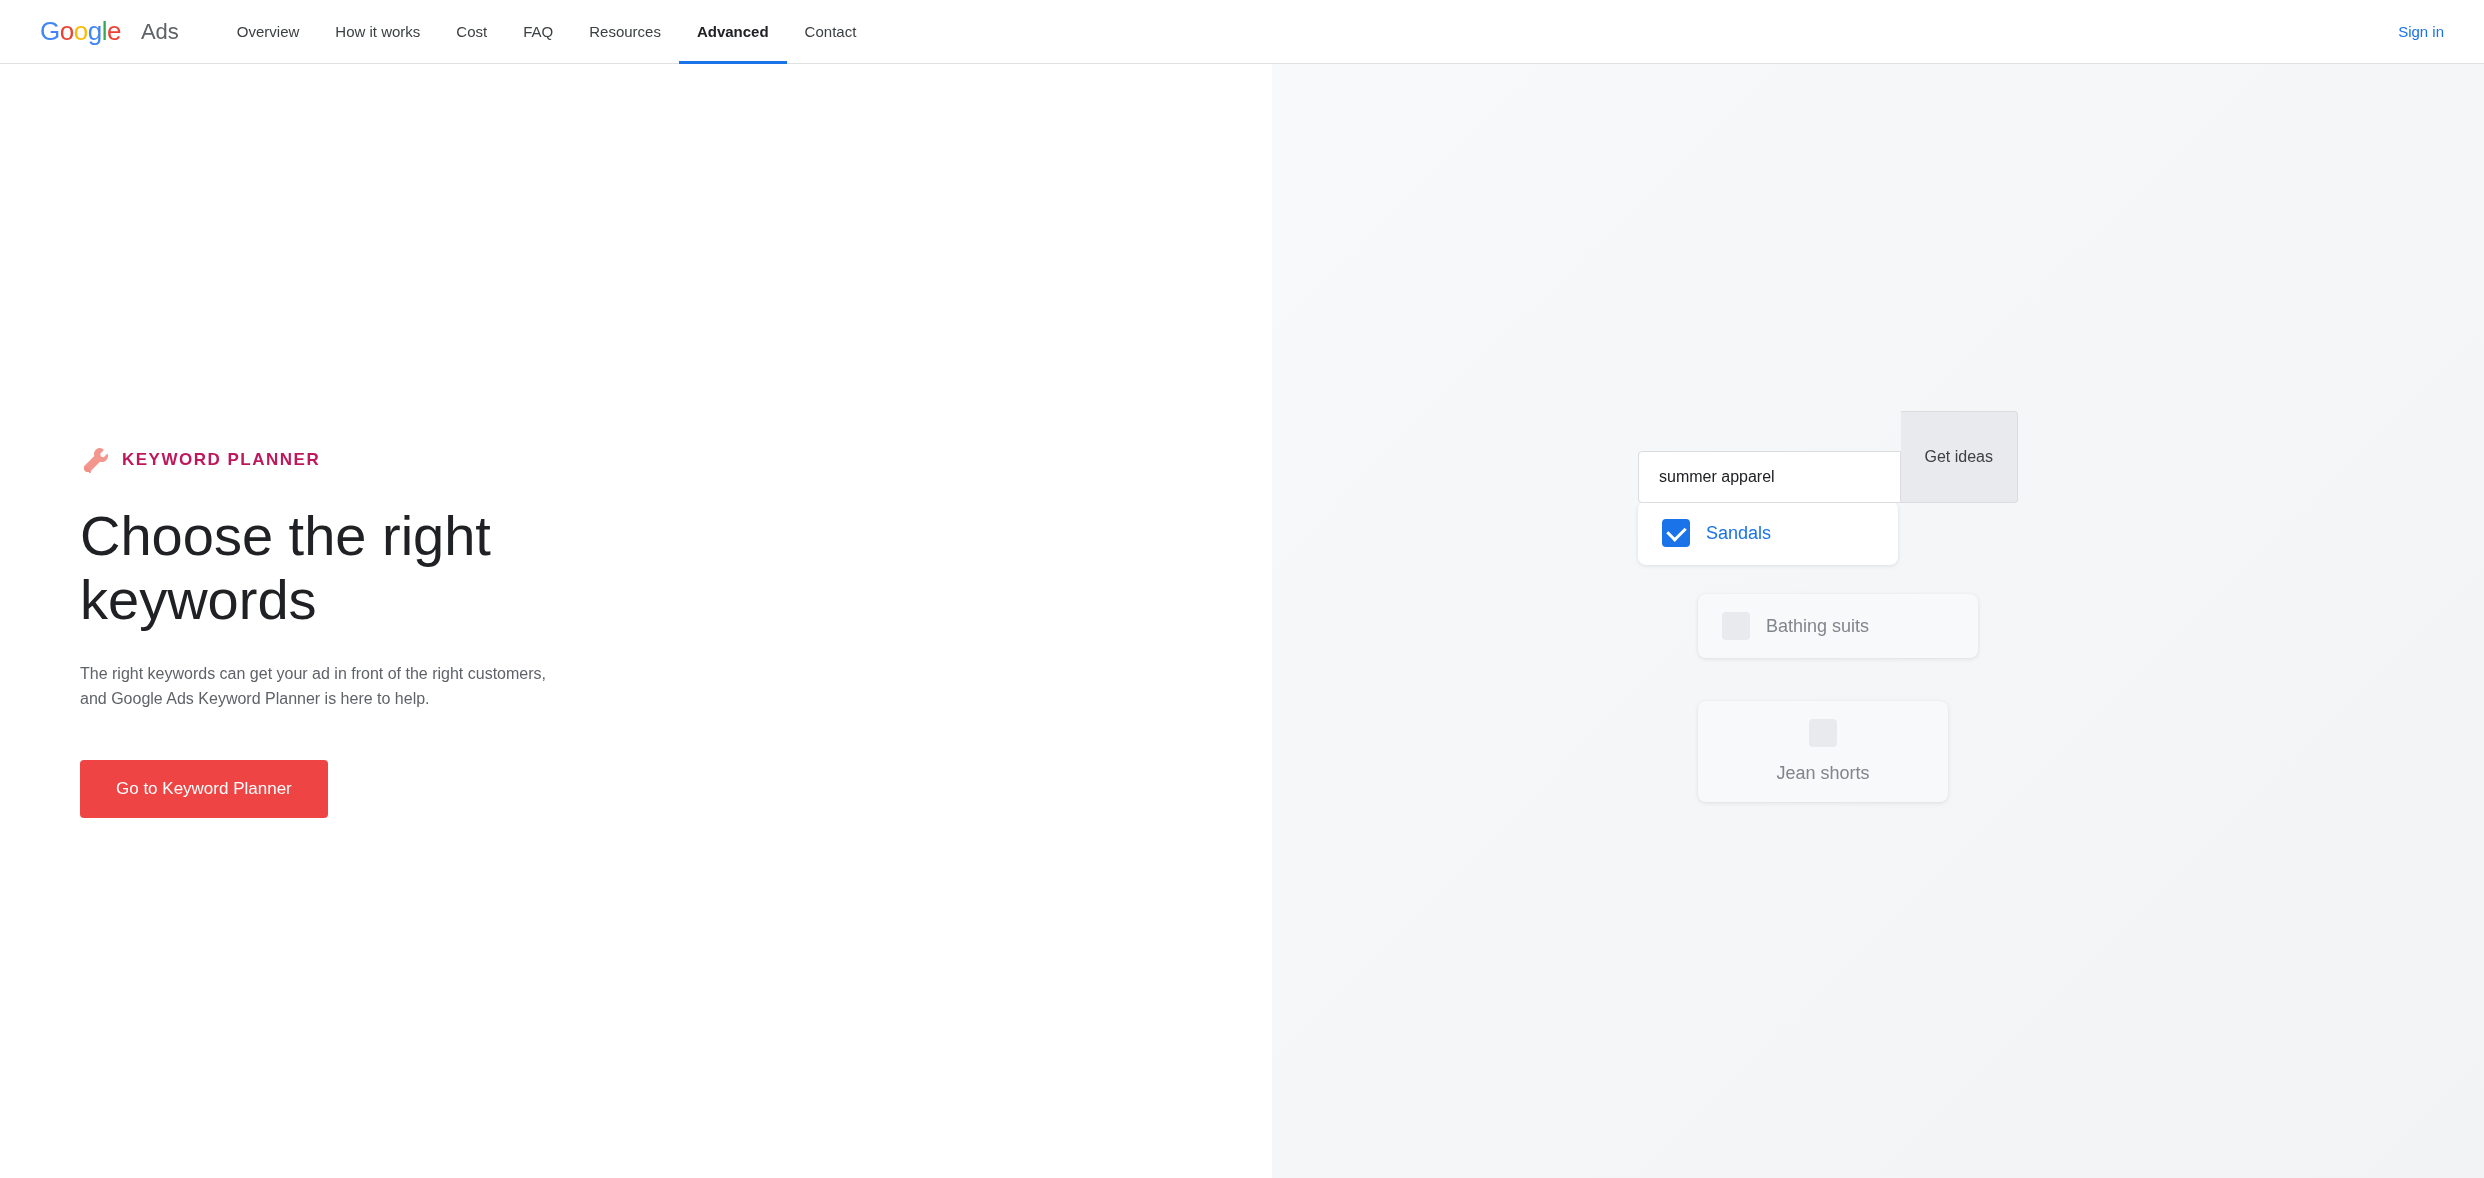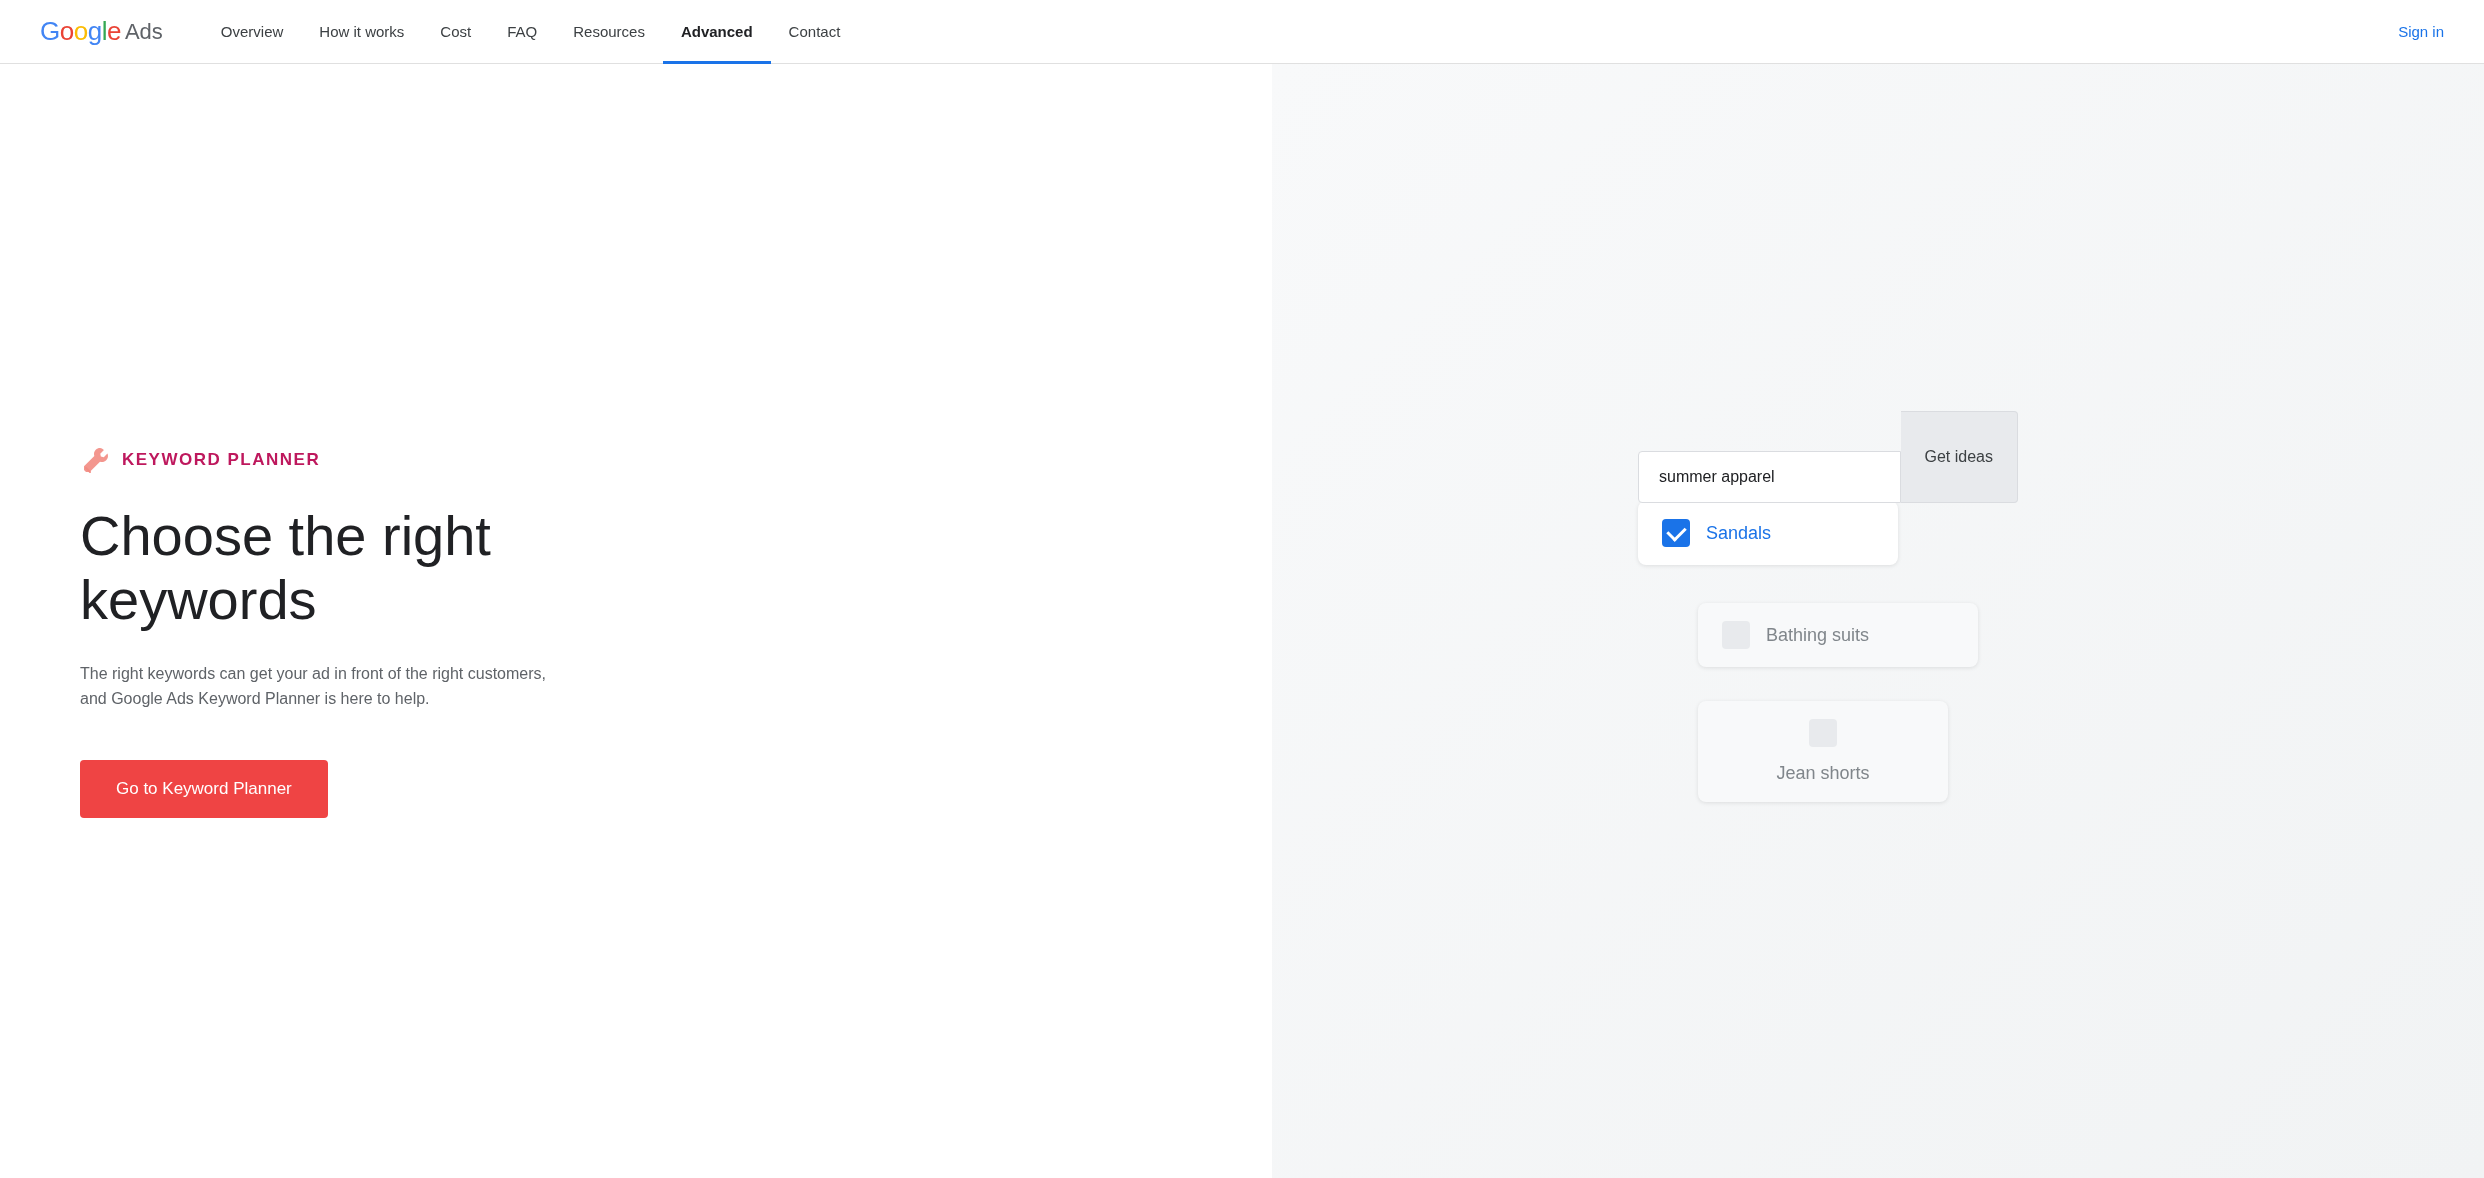--- a/index.html
+++ b/index.html
@@ -29,21 +29,21 @@
     .logo-google .g { color: #4285F4; }
     .logo-google .o1 { color: #EA4335; }
     .logo-google .o2 { color: #FBBC05; }
     .logo-google .g2 { color: #4285F4; }
     .logo-google .l { color: #34A853; }
     .logo-google .e { color: #EA4335; }
     .logo-ads {
       font-size: 22px;
       color: #5f6368;
       font-weight: 400;
-      margin-left: 4px;
+      margin-left: 20px;
     }
     .nav {
       display: flex;
       align-items: center;
       flex: 1;
       gap: 0;
     }
     .nav-item {
       padding: 0 18px;
       height: 64px;
@@ -209,21 +209,21 @@
     }
 
     .checkbox-item.sandals {
       top: 90px;
       left: 0;
       z-index: 2;
       min-width: 260px;
     }
 
     .checkbox-item.bathing-suits {
-      top: 192px;
+      top: 183px;
       left: 60px;
       z-index: 1;
       min-width: 280px;
       background: #f8f9fa;
     }
 
     .checkbox-item.jean-shorts {
       top: 290px;
       left: 60px;
       z-index: 1;

